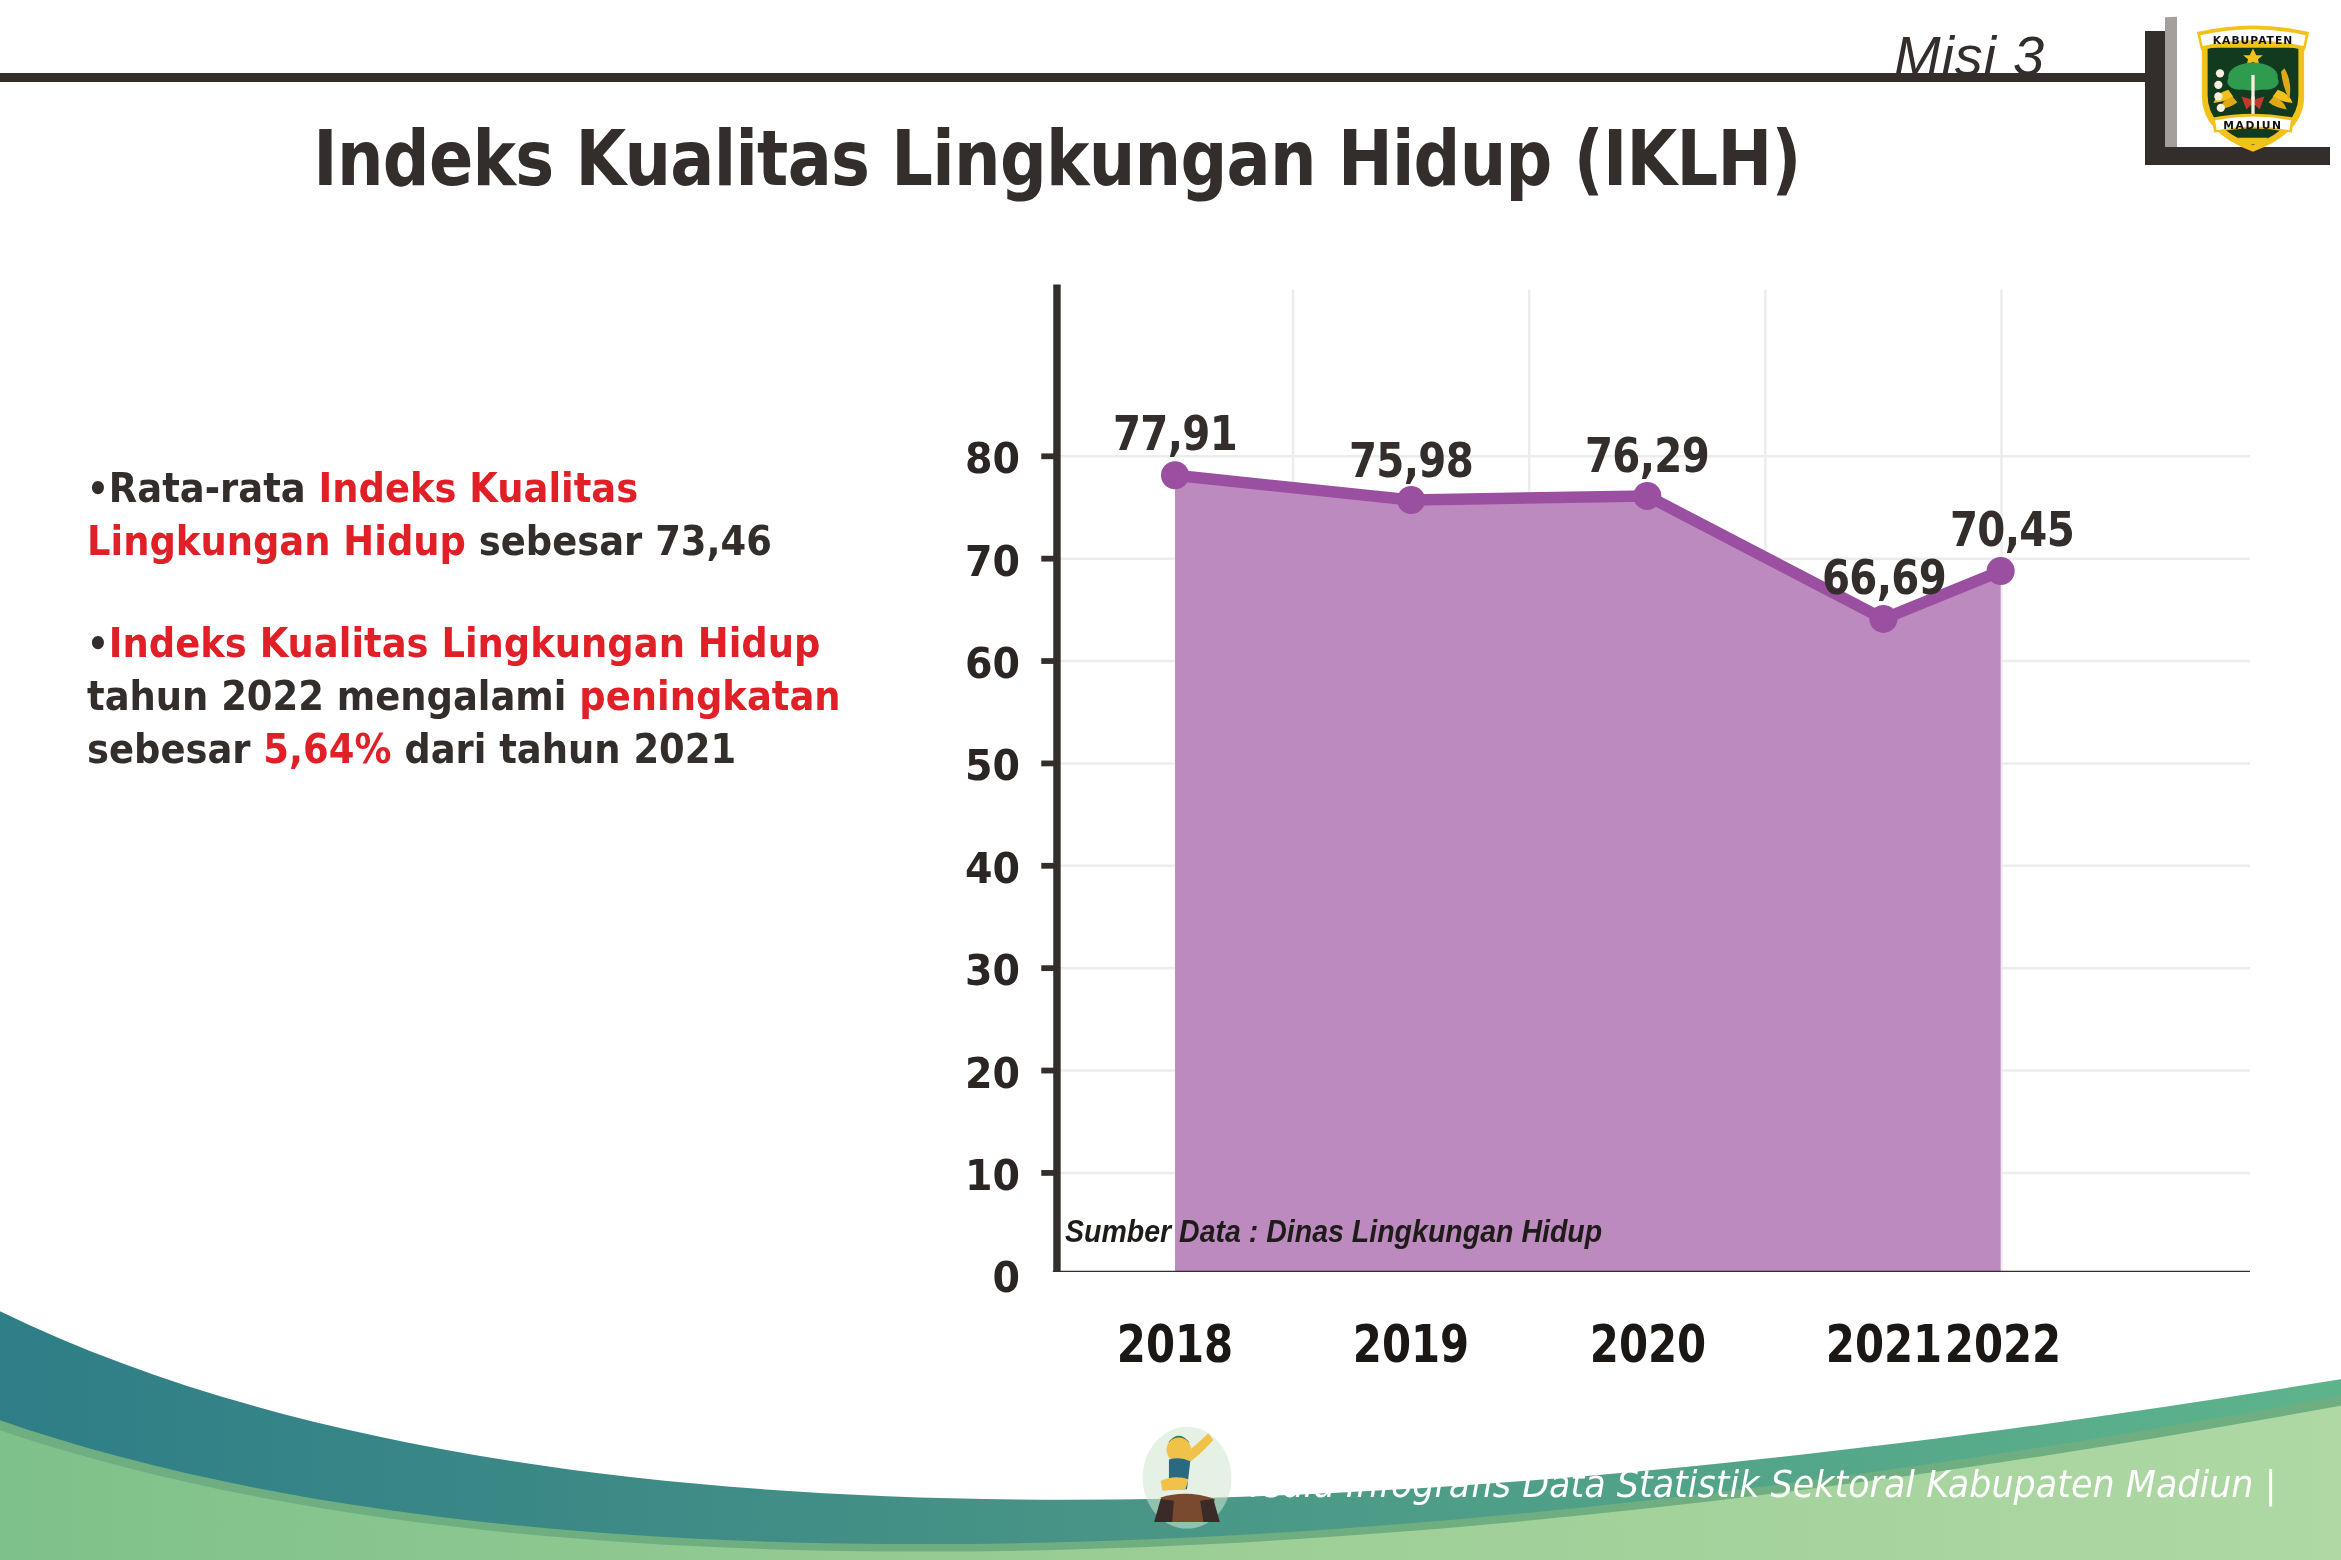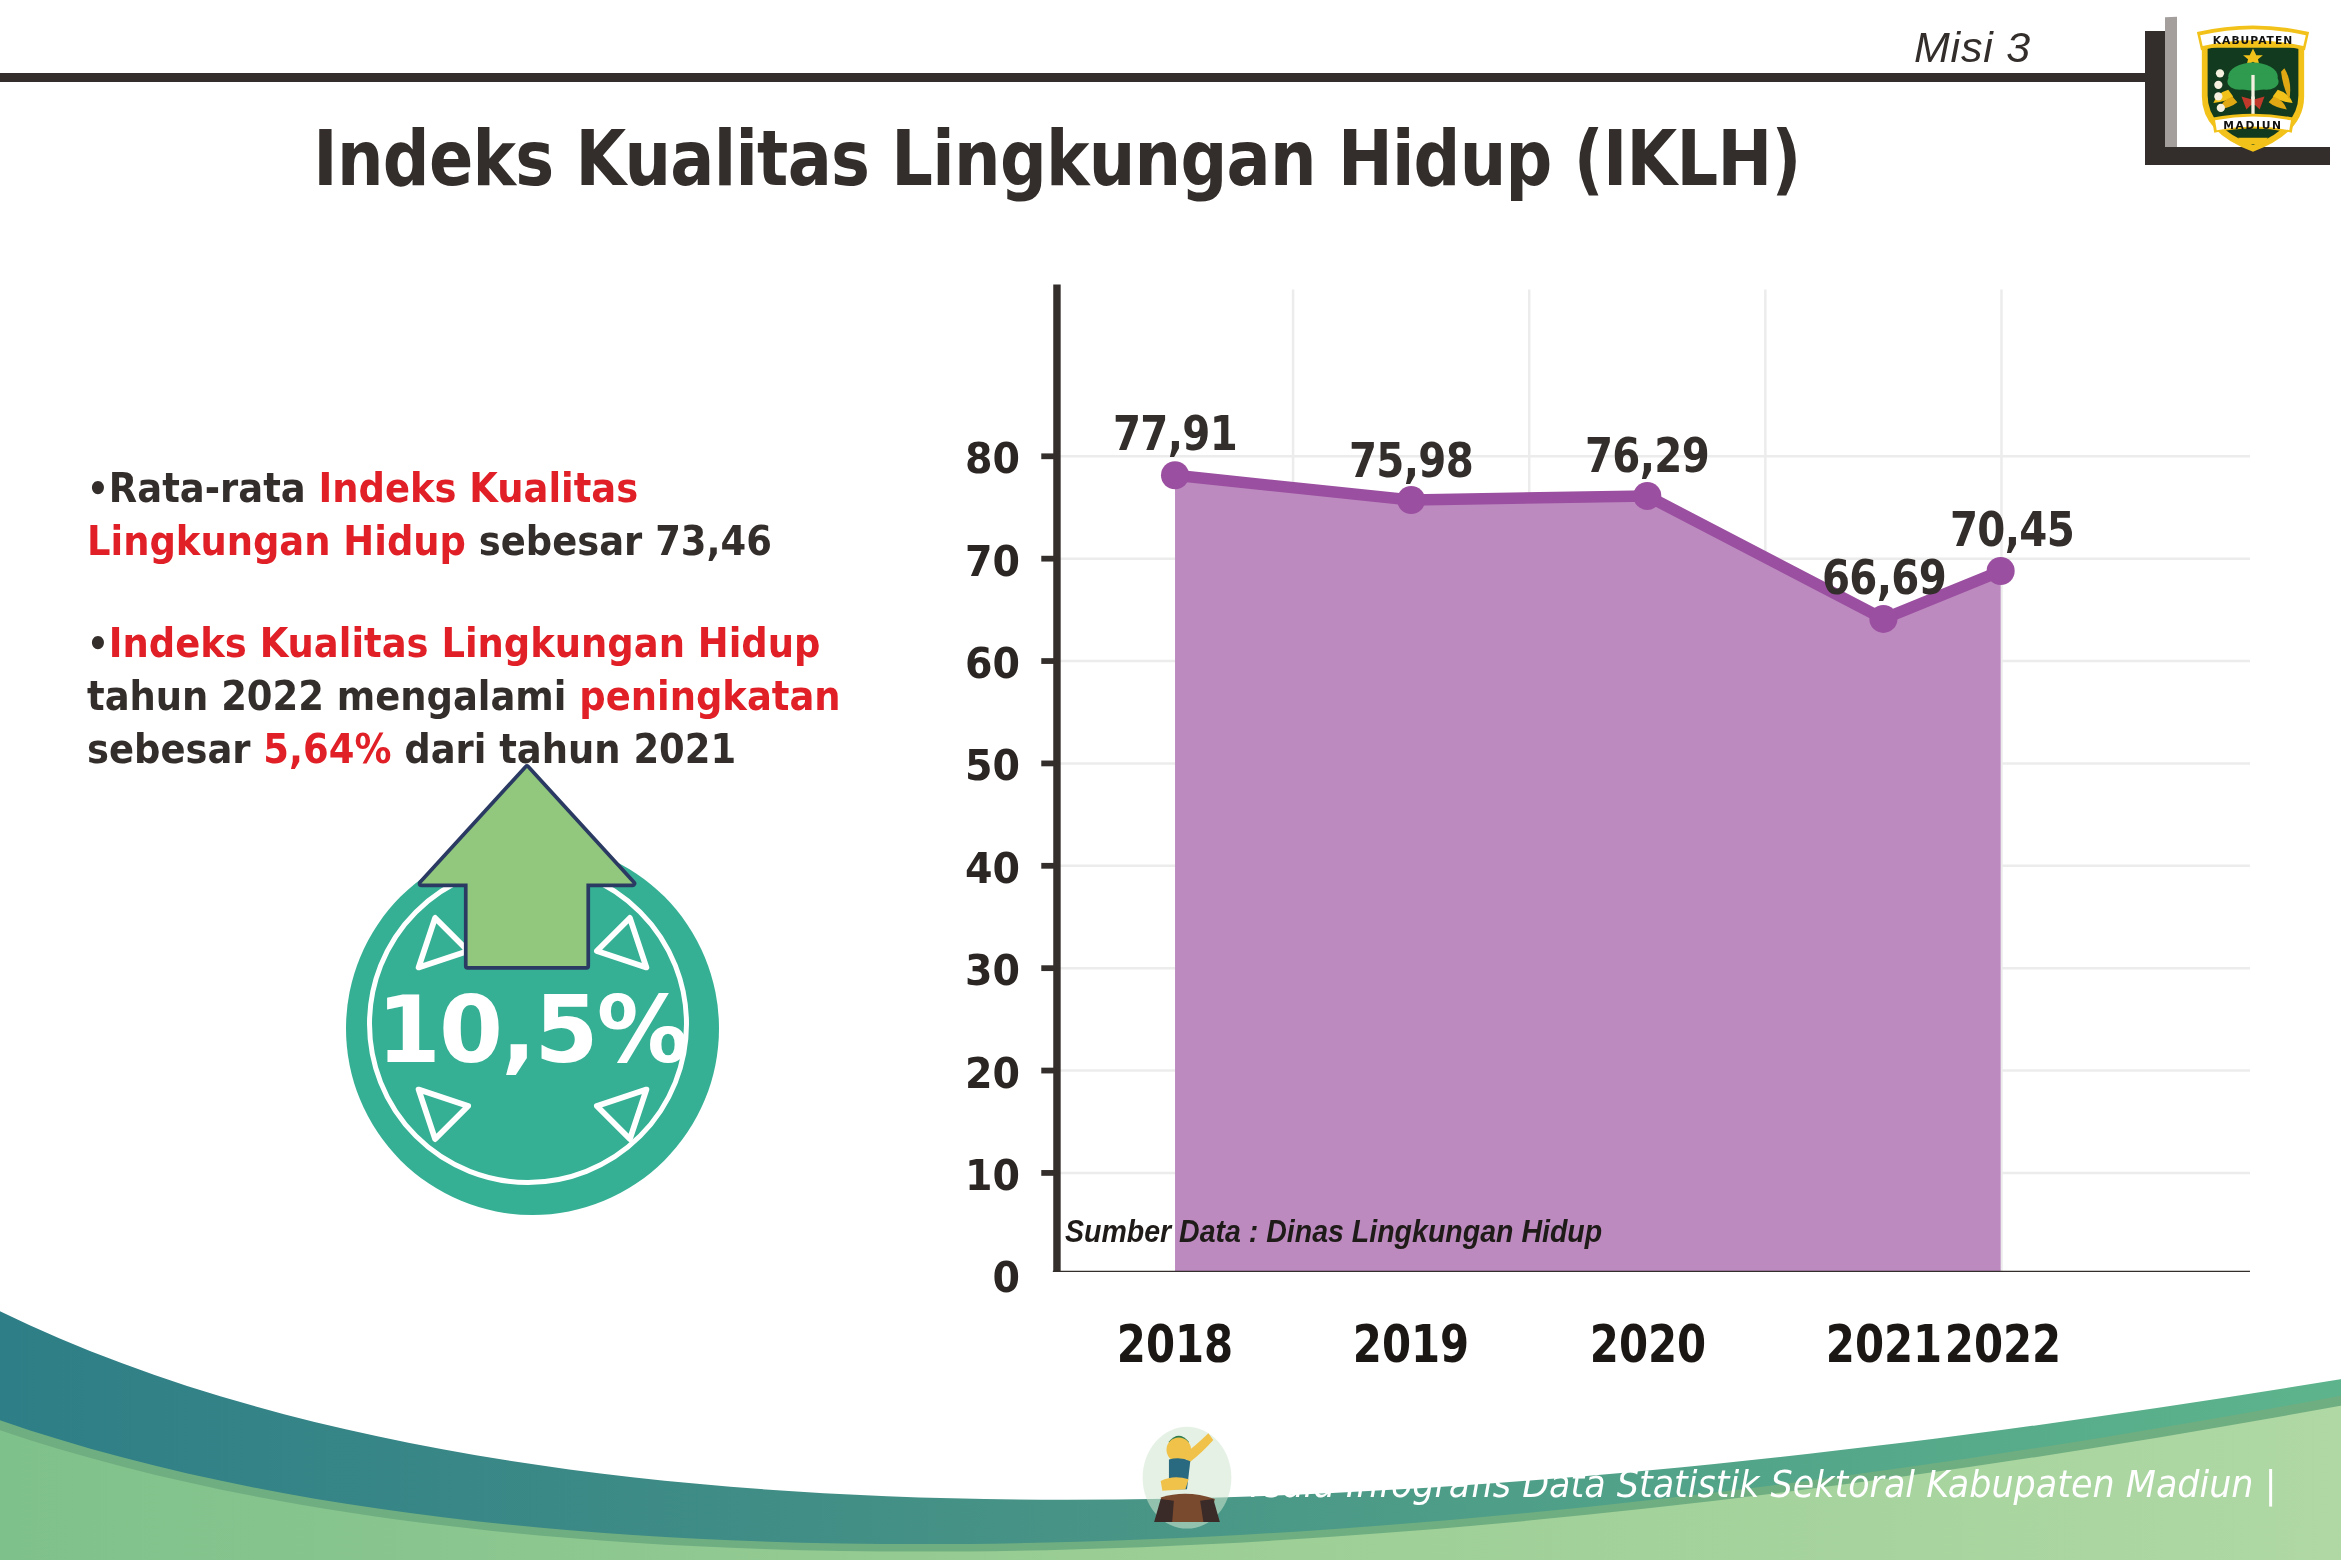--- a/index.html
+++ b/index.html
@@ -18,24 +18,24 @@
 
   
   .header-rule {
     position: absolute;
     left: 0; top: 73px;
     width: 2157px; height: 9px;
     background: #332E2B;
   }
   .misi-label {
     position: absolute;
-    right: 311px; top: 23px;
+    right: 297px; top: 23px;
     font-family: "Liberation Sans", sans-serif;
     font-style: italic;
-    font-size: 43px;
+    font-size: 56px;
     color: #332E2B;
     letter-spacing: 0.8px;
     white-space: nowrap;
   }
   .logo-bracket {
     position: absolute;
     left: 2145px; top: 31px;
     width: 20px; height: 132px;
     background: #332E2B;
   }
@@ -256,40 +256,20 @@
 
   <div class="bullets">
     <div class="bullet">
       <span class="dot">•</span><span>Rata-rata </span><span class="red">Indeks Kualitas Lingkungan Hidup</span><span> sebesar 73,46</span>
     </div>
     <div class="bullet">
       <span class="dot">•</span><span class="red">Indeks Kualitas Lingkungan Hidup</span><span> tahun 2022 mengalami </span><span class="red">peningkatan</span><span> sebesar </span><span class="red">5,64%</span><span> dari tahun 2021</span>
     </div>
   </div>
 
-  <div class="badge-wrap">
-    <div class="badge-circle"></div>
-
-    <svg class="badge-ticks" width="373" height="373" viewBox="0 0 452 452">
-      <path d="M108 92 L88 152 L148 132 Z" fill="none" stroke="#ffffff" stroke-width="7" stroke-linejoin="round"></path>
-      <path d="M344 92 L364 152 L304 132 Z" fill="none" stroke="#ffffff" stroke-width="7" stroke-linejoin="round"></path>
-      <path d="M108 360 L88 300 L148 320 Z" fill="none" stroke="#ffffff" stroke-width="7" stroke-linejoin="round"></path>
-      <path d="M344 360 L364 300 L304 320 Z" fill="none" stroke="#ffffff" stroke-width="7" stroke-linejoin="round"></path>
-    </svg>
-
-    <div class="badge-ring"></div>
-
-    <svg class="badge-arrow" width="429" height="438" viewBox="0 0 520 530">
-      <path d="M240 8 L368 148 L312 148 L312 248 L168 248 L168 148 L112 148 Z" fill="#92C77E" stroke="#2B3A63" stroke-width="9" stroke-linejoin="round"></path>
-      <path d="M240 8 L368 148 L312 148 L312 248 L168 248 L168 148 L112 148 Z" fill="#92C77E" stroke="none"></path>
-      <path d="M168 148 L112 148 L240 8" fill="none" stroke="#2B3A63" stroke-width="0"></path>
-    </svg>
-
-    <div class="badge-value">10,5%</div>
-  </div>
 
   <div class="chart">
     <svg class="chart-svg" width="1288" height="999" viewBox="0 0 1560 1210">
 
       <g stroke="#ECECEC" stroke-width="3">
         <line x1="115" y1="1090" x2="1560" y2="1090"></line>
         <line x1="115" y1="966" x2="1560" y2="966"></line>
         <line x1="115" y1="842" x2="1560" y2="842"></line>
         <line x1="115" y1="718" x2="1560" y2="718"></line>
         <line x1="115" y1="594" x2="1560" y2="594"></line>

